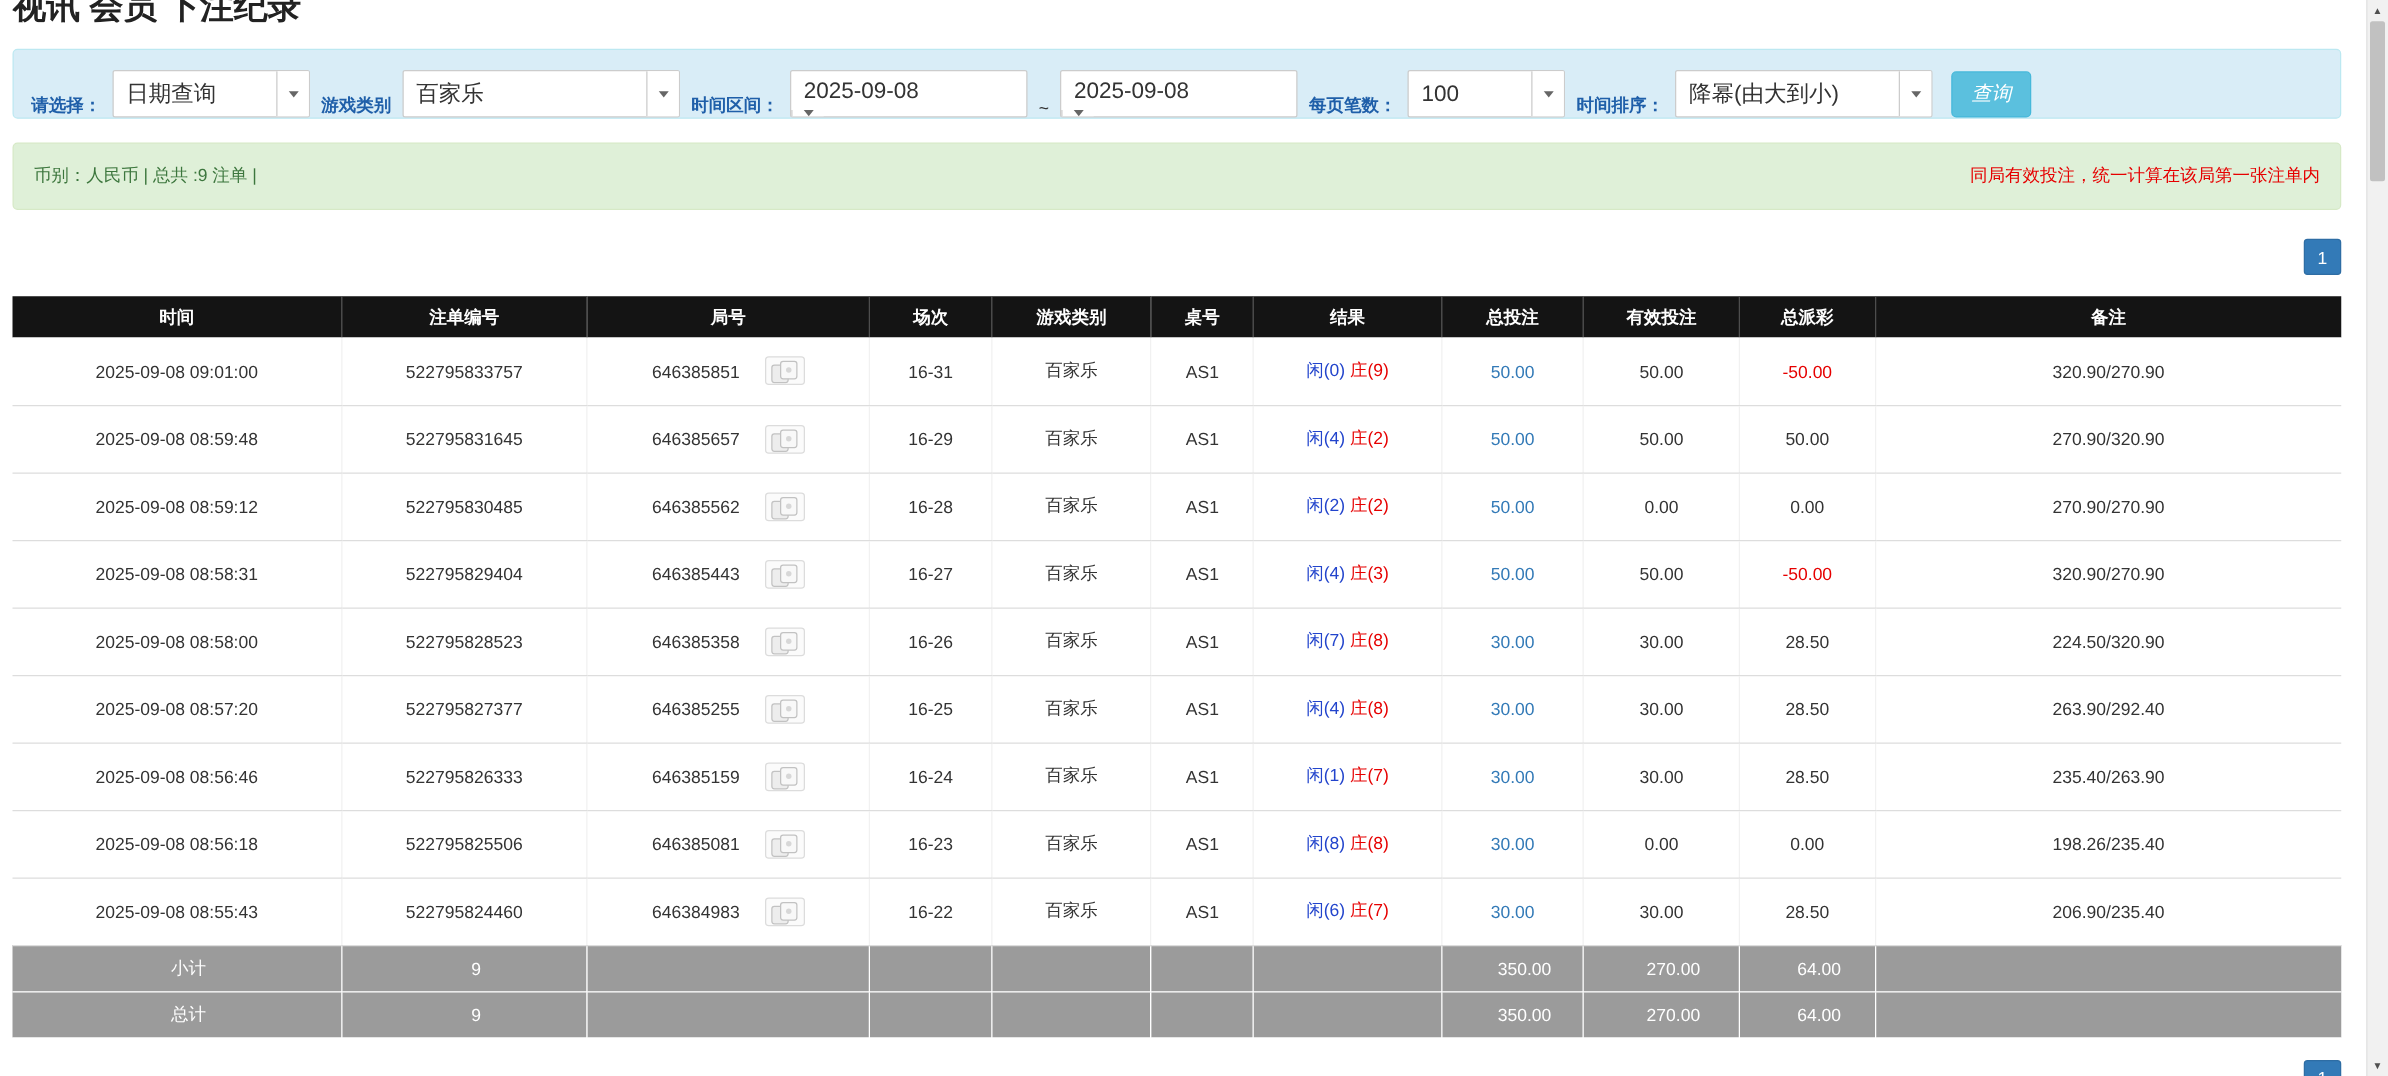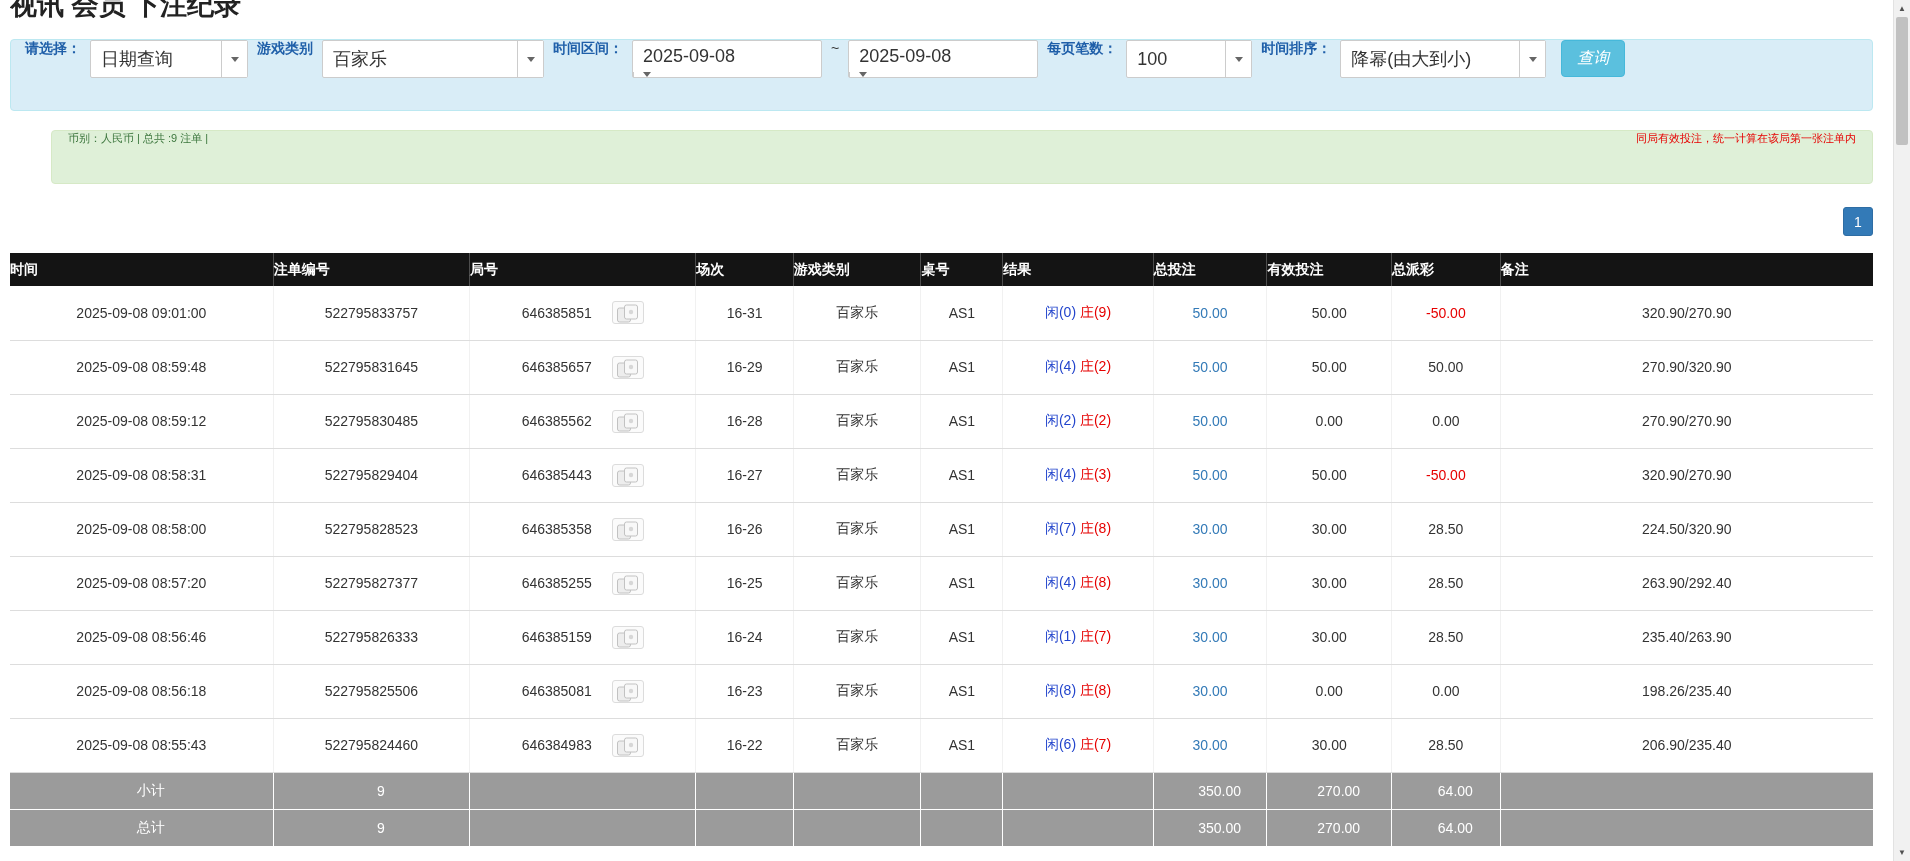--- a/index.html
+++ b/index.html
@@ -13,23 +13,23 @@
 
   
   .title-clip { height: 18px; overflow: hidden; }
   .title-clip h1 {
     font-size: 27px; font-weight: 700; color: #222;
     margin-top: -13px; white-space: nowrap;
   }
 
   
   .filter-bar {
-    margin-top: 21px; height: 72px;
+    margin-top: 21px; height: 56px;
     background: #d9edf7; border: 1px solid #bce8f1; border-radius: 4px;
-    display: flex; align-items: flex-start; padding: 0 14px; gap: 9px;
+    display: flex; align-items: flex-end; padding: 0 14px; gap: 9px;
   }
   .flabel { color: var(--label-blue, #1f5fa9); font-weight: 700; font-size: 14px; white-space: nowrap; }
   .combo {
     display: flex; align-items: stretch; height: 38px;
     background: #fff; border: 1px solid #ccc; border-radius: 2px; cursor: pointer;
   }
   .combo .val {
     display: flex; align-items: center; padding: 0 10px; font-size: 18px; color: #333;
     flex: 1; white-space: nowrap; overflow: hidden;
   }
@@ -50,22 +50,22 @@
     background: var(--teal, #5bc0de); border: 1px solid #46b8da; color: #fff;
     font-size: 16px; border-radius: 4px; cursor: pointer;
     font-family: inherit;
     font-style: italic;
   }
 
   
   .summary-bar {
     margin-top: 19px; height: 54px;
     background: #dff0d8; border: 1px solid #d6e9c6; border-radius: 4px;
-    display: flex; justify-content: space-between;
-    padding: 0 16px; font-size: 11px; margin-left: 41px;
+    display: flex; align-items: center; justify-content: space-between;
+    padding: 0 16px; font-size: 14px;
   }
   .summary-left { color: #3c763d; }
   .summary-right { color: var(--red, #e60000); }
 
   
   .pager-top { margin-top: 23px; display: flex; justify-content: flex-end; }
   .pager-bottom { margin-top: 17px; display: flex; justify-content: flex-end; }
   .page-btn {
     min-width: 30px; height: 29px; padding: 0 10px;
     background: var(--accent, #337ab7); color: #fff;
@@ -77,21 +77,21 @@
   table.records {
     margin-top: 17px; width: 100%;
     border-collapse: collapse; table-layout: fixed;
     font-size: 14px; color: #333;
   }
   col.c0{width:14.13%} col.c1{width:10.54%} col.c2{width:12.14%} col.c3{width:5.24%}
   col.c4{width:6.85%} col.c5{width:4.39%} col.c6{width:8.08%} col.c7{width:6.10%}
   col.c8{width:6.69%} col.c9{width:5.83%} col.c10{width:20.01%}
   thead th {
     background: #141414; color: #fff; font-weight: 700; font-size: 14px;
-    height: 33px; border-right: 1px solid #4d4d4d; text-align: left;
+    height: 33px; border-right: 1px solid #4d4d4d; text-align: center;
   }
   thead th:last-child { border-right: none; }
   tbody td {
     height: 54px; text-align: center;
     border-bottom: 1px solid #ddd; border-right: 1px solid #f1f1f1;
     background: #fff;
   }
   tbody td:last-child { border-right: none; }
   .round-wrap { display: inline-flex; align-items: center; gap: 20px; }
   .round-btn {

